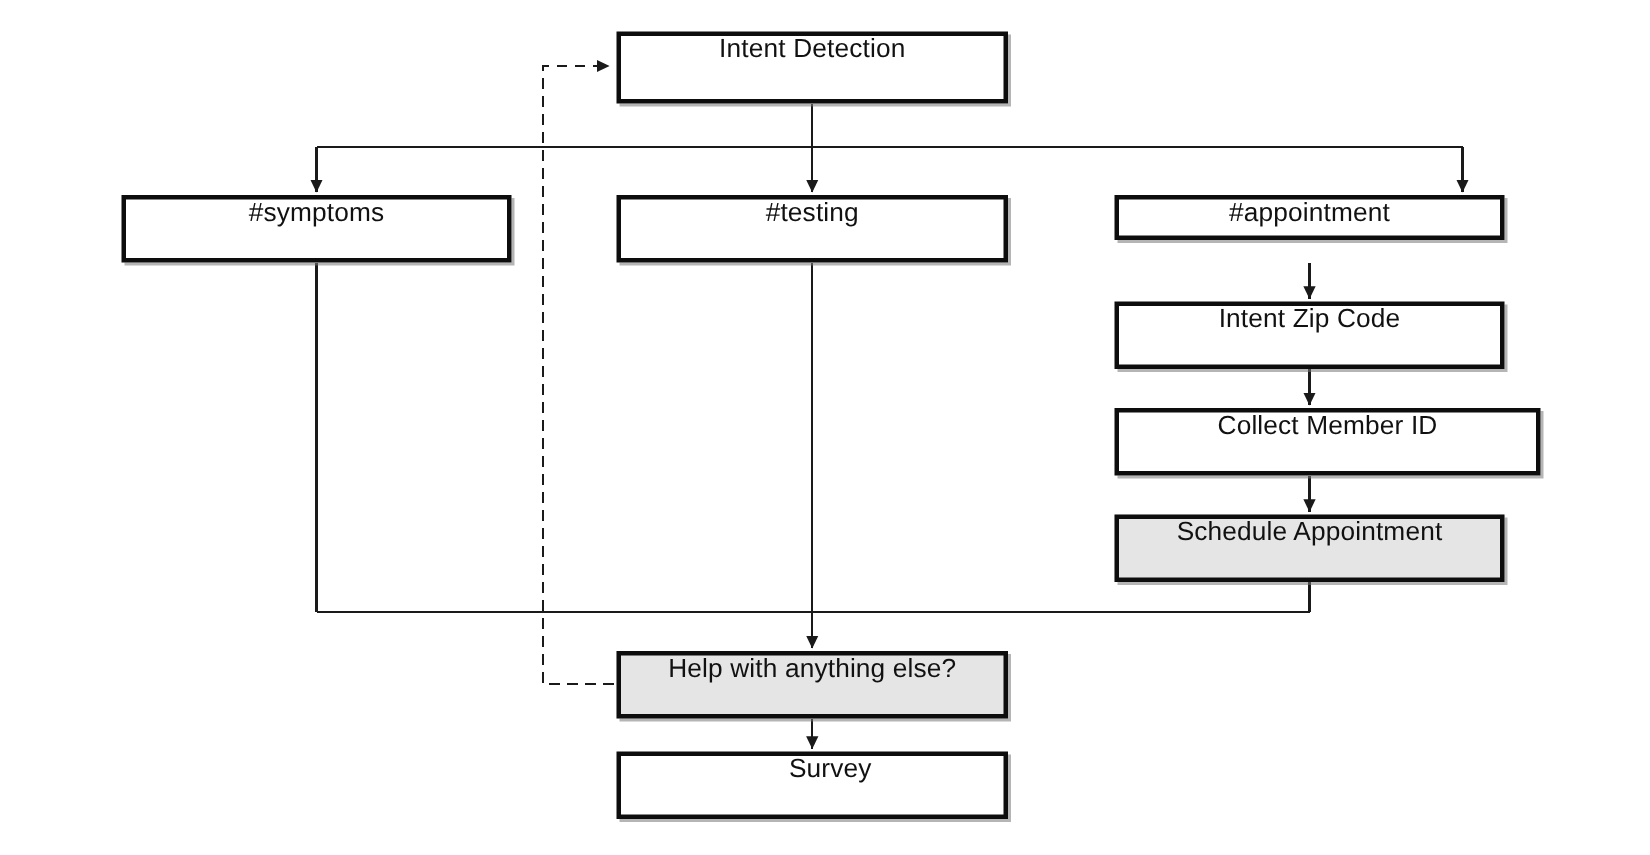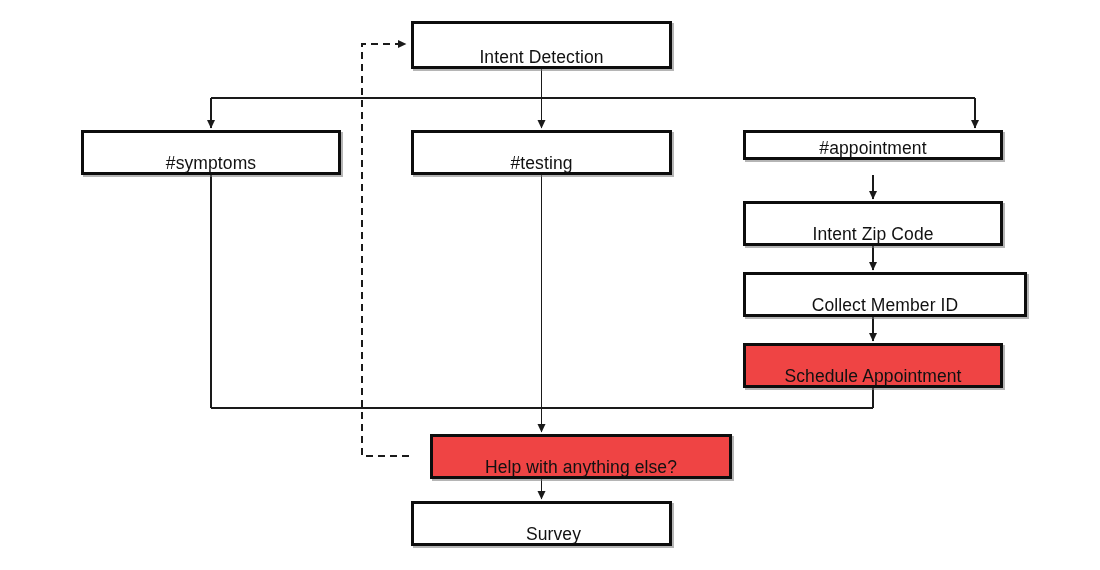--- a/index.html
+++ b/index.html
@@ -23,31 +23,31 @@
     top: 0;
     width: 1100px;
     height: 570px;
   }
   .node {
     position: absolute;
     box-sizing: border-box;
     border: 3px solid #0d0d0d;
     background: #ffffff;
     display: flex;
-    align-items: flex-end;
+    align-items: flex-start;
     justify-content: center;
     font-size: 17.5px;
     color: #111111;
     letter-spacing: 0.1px;
     box-shadow: 2px 2px 0 0 rgba(120,120,120,0.55);
     z-index: 3;
     white-space: nowrap;
   }
   .node.green {
-    background: #ef4444;
+    background: #e5e5e5;
   }
   .node span {
     display: block;
     line-height: 1;
   }
 </style>
 </head>
 <body>
 
 <div id="canvas">
@@ -107,21 +107,21 @@
   </div>
 
   <div class="node" style="left:743px; top:272px; width:284px; height:45px;">
     <span>Collect Member ID</span>
   </div>
 
   <div class="node green" style="left:743px; top:343px; width:260px; height:45px;">
     <span>Schedule Appointment</span>
   </div>
 
-  <div class="node green" style="left:411px; top:434px; width:302px; height:45px;margin-left:19px;">
+  <div class="node green" style="left:411px; top:434px; width:261px; height:45px;">
     <span>Help with anything else?</span>
   </div>
 
   <div class="node" style="left:411px; top:501px; width:261px; height:45px;padding-left:24px;">
     <span>Survey</span>
   </div>
 
 </div>
 
 </body></html>

